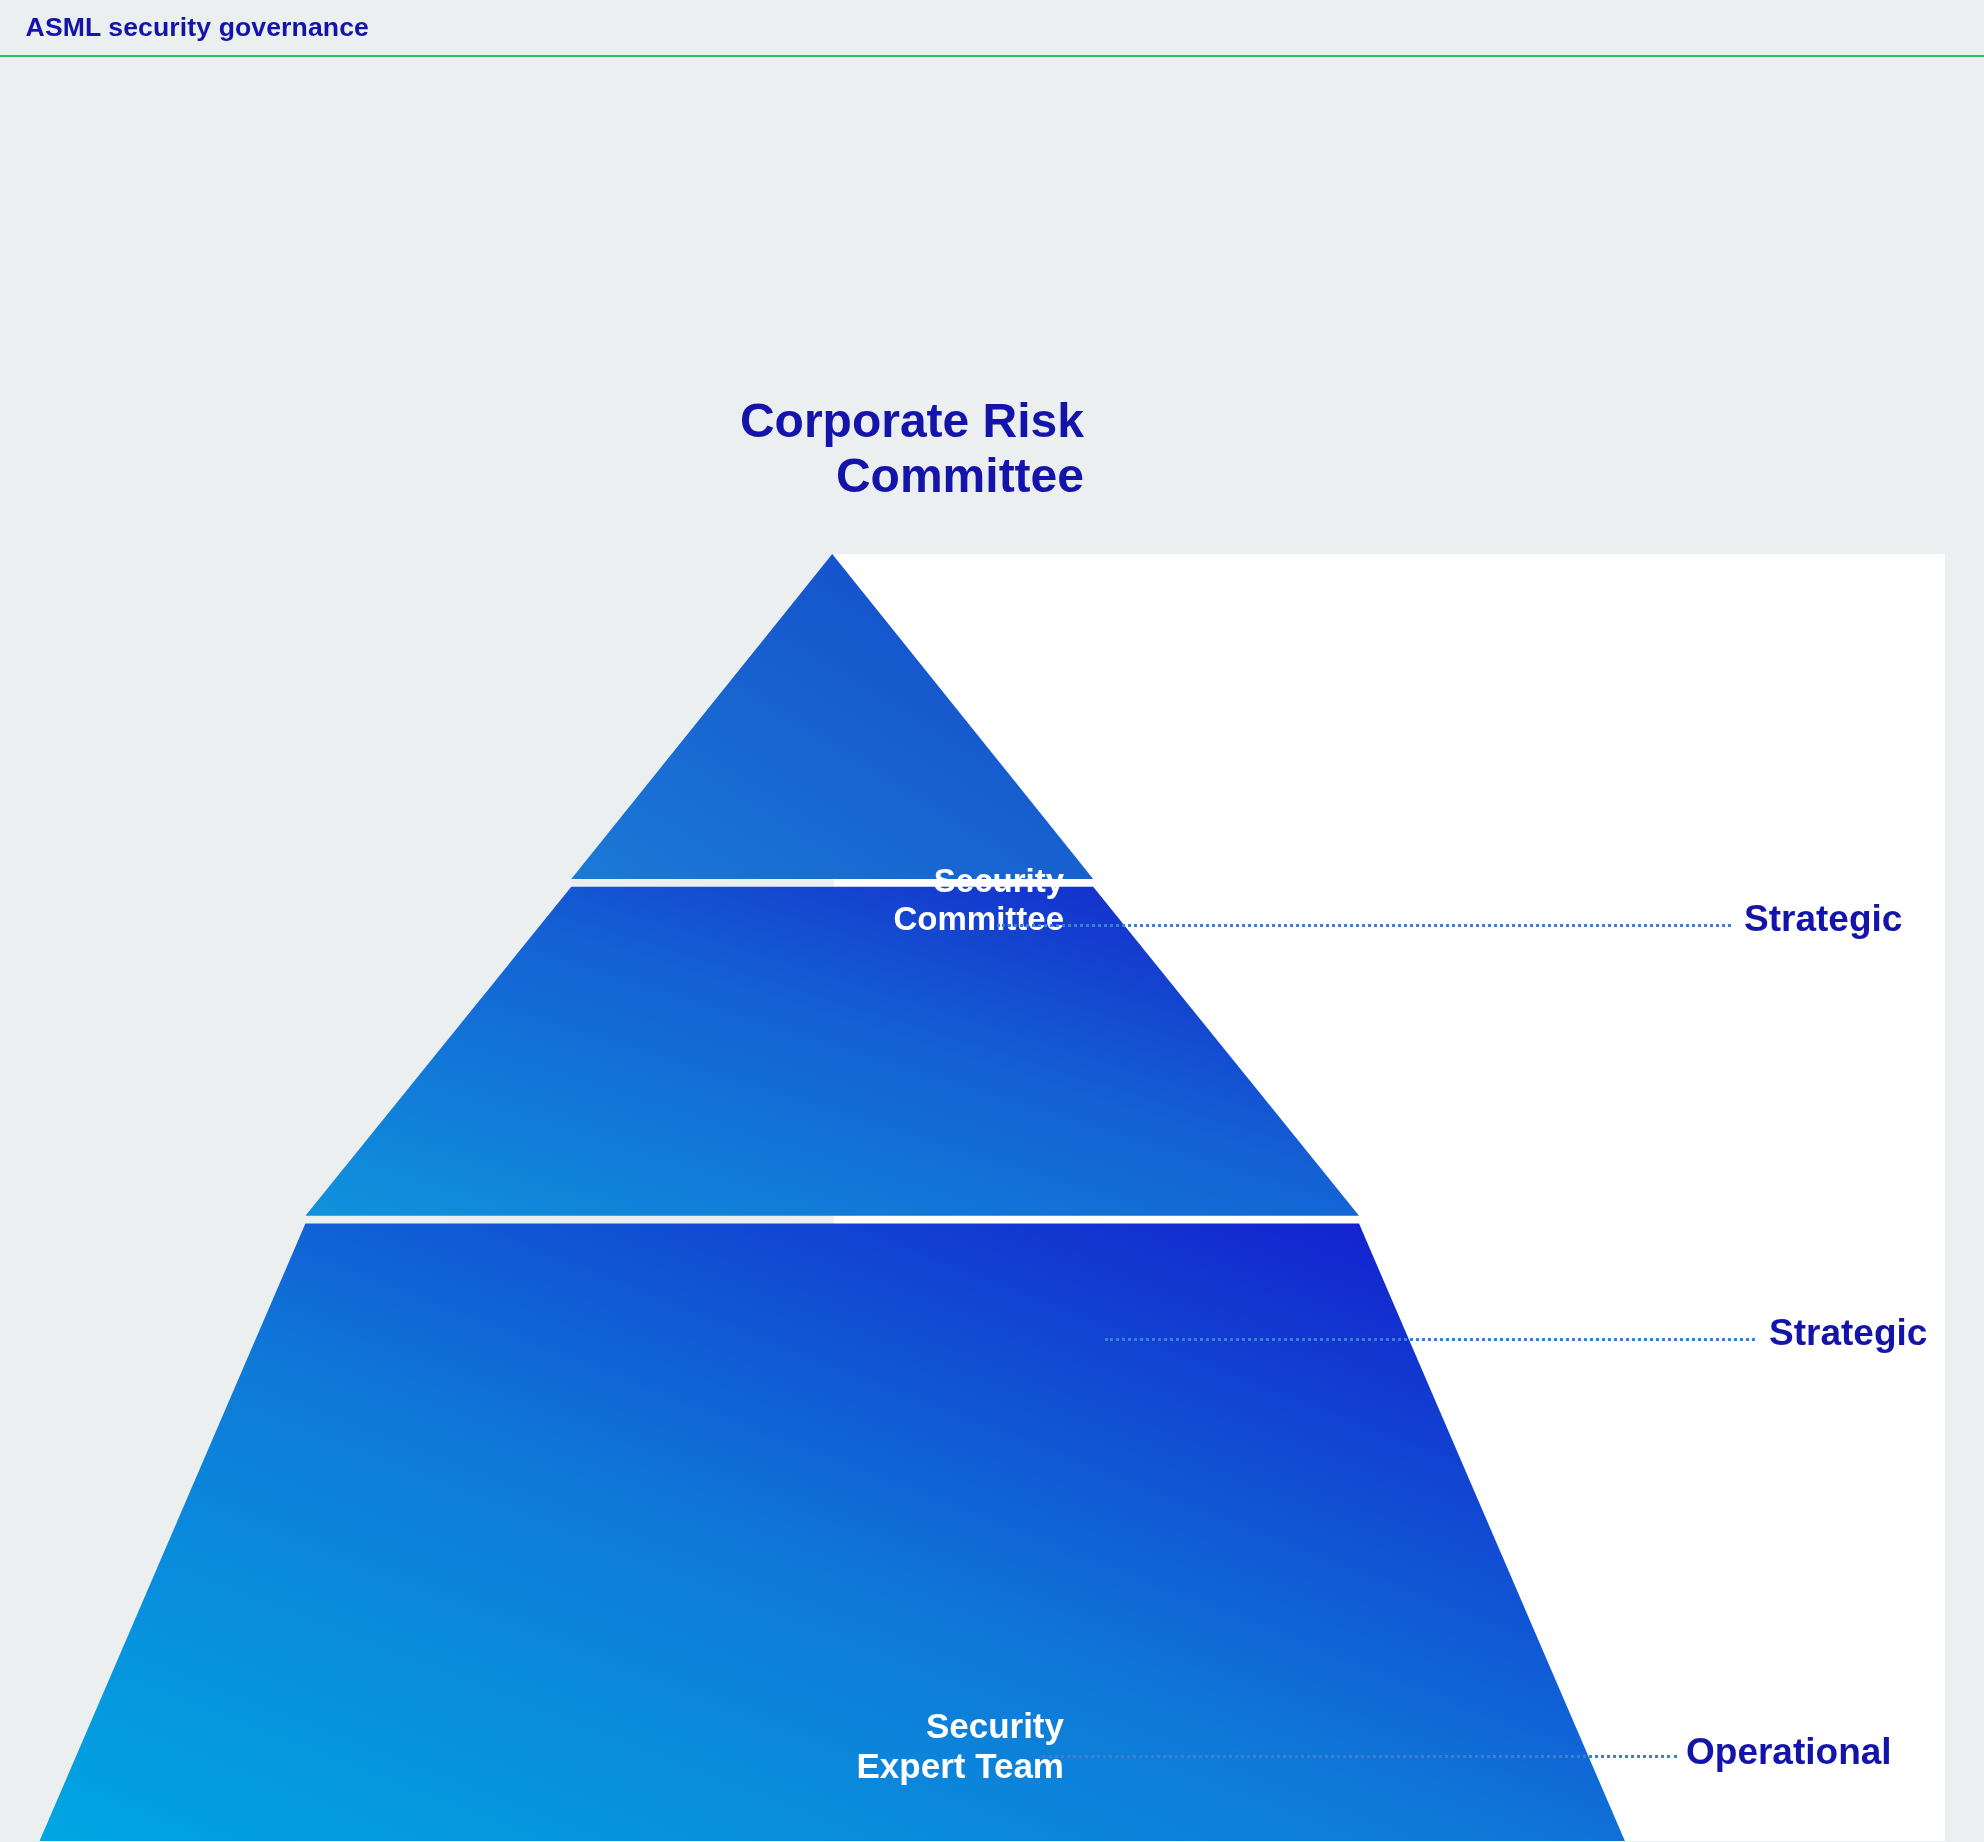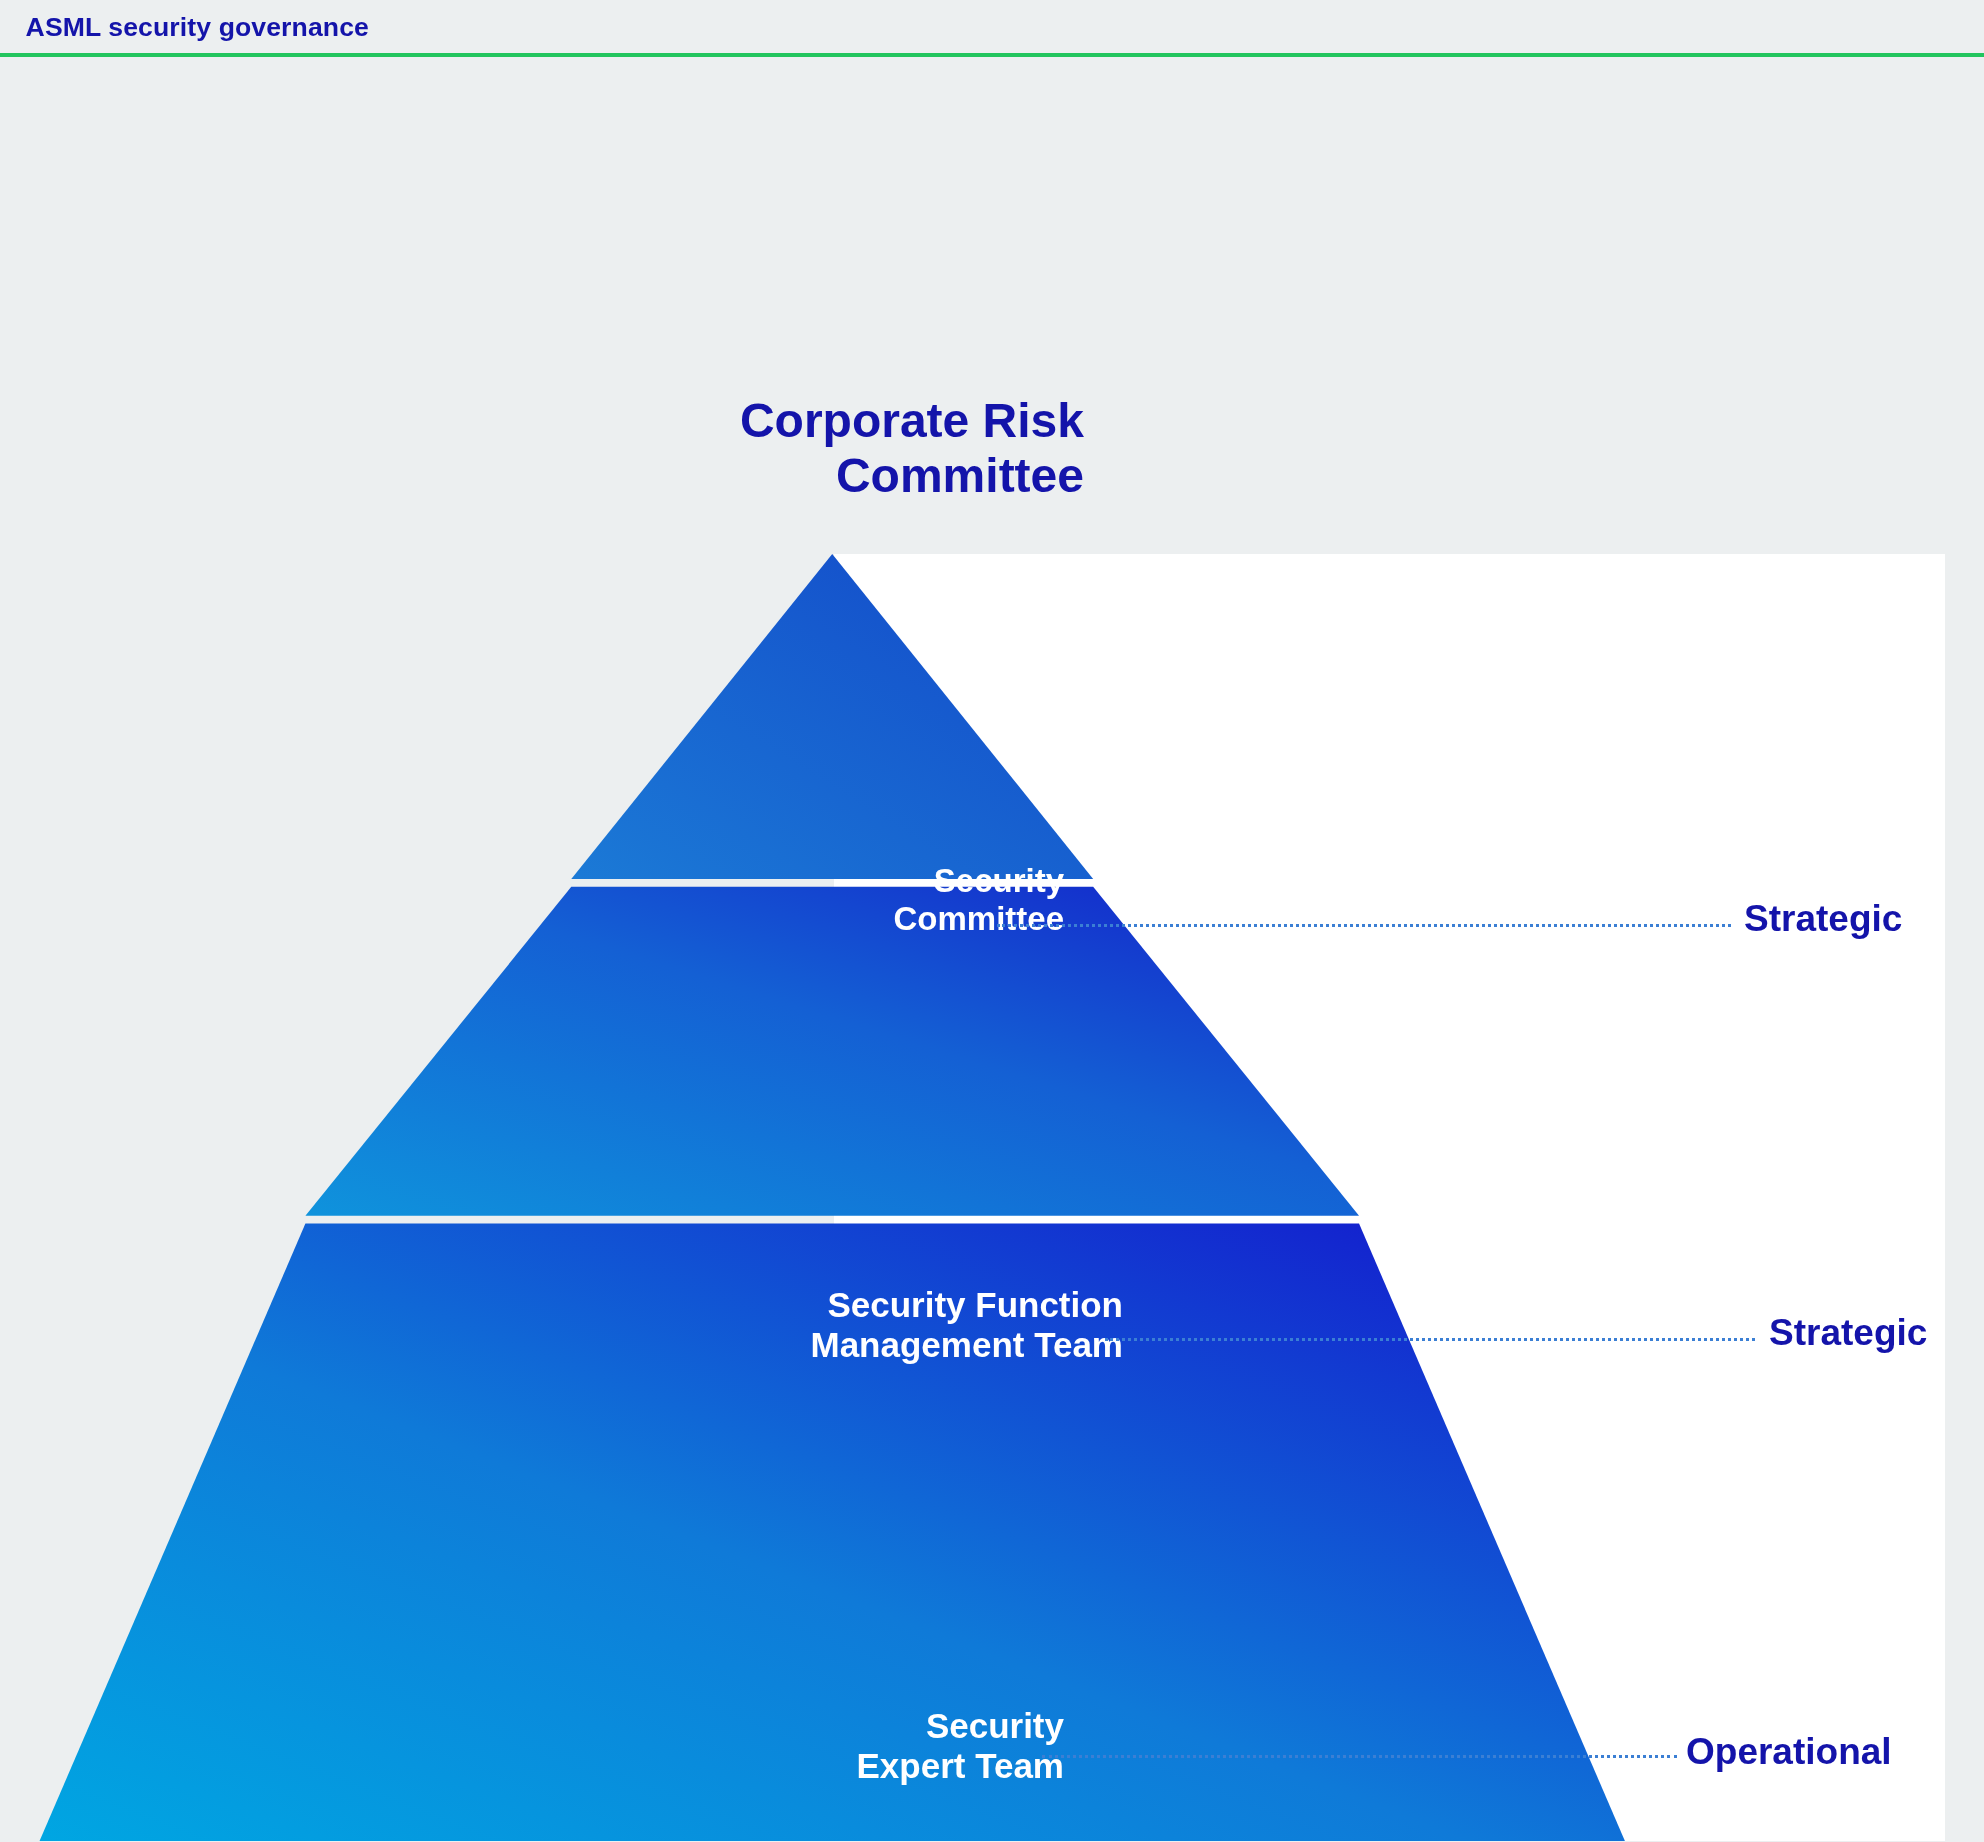--- a/index.html
+++ b/index.html
@@ -16,21 +16,21 @@
   }
 
   
   .header {
     position: absolute;
     top: 0;
     left: 0;
     width: 1985px;
     height: 57px;
     background: #eceff0;
-    border-bottom: 4px solid #22c55e;
+    border-bottom: 2px solid #22c55e;
     box-sizing: border-box;
   }
   .header-title {
     position: absolute;
     left: 25.6px;
     top: 11.8px;
     font-size: 26.6px;
     font-weight: bold;
     color: #1414aa;
     letter-spacing: 0.1px;
@@ -170,22 +170,20 @@
 
       <polygon points="270,680 1340,680 1610,1307 0,1307" fill="url(#gradBot)"></polygon>
     </svg>
   </div>
 
   <div class="crc-title">Corporate Risk
 Committee</div>
 
   <div class="tier-label t1">Security
 Committee</div>
-  <div class="tier-label t2">Security Function
-Management Team</div>
   <div class="tier-label t3">Security
 Expert Team</div>
 
   <div class="dots strategic"></div>
   <div class="dots tactical"></div>
   <div class="dots operational"></div>
 
   <div class="side-label strategic">Strategic</div>
   <div class="side-label tactical">Strategic</div>
   <div class="side-label operational">Operational</div>

